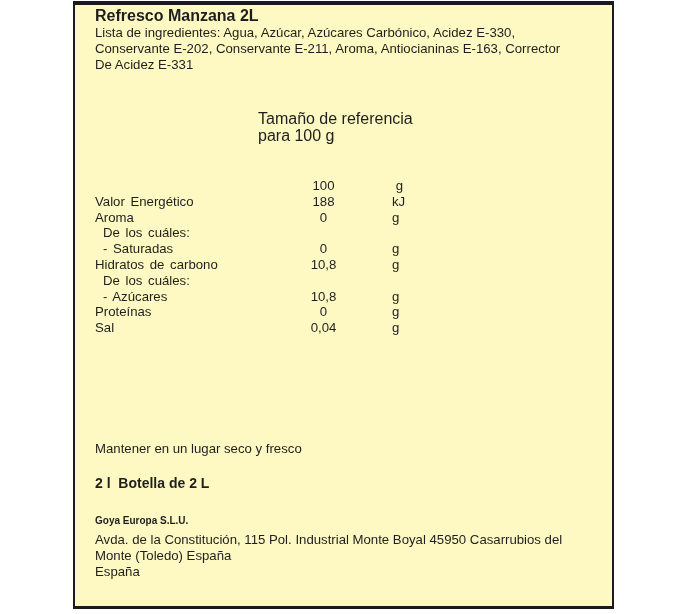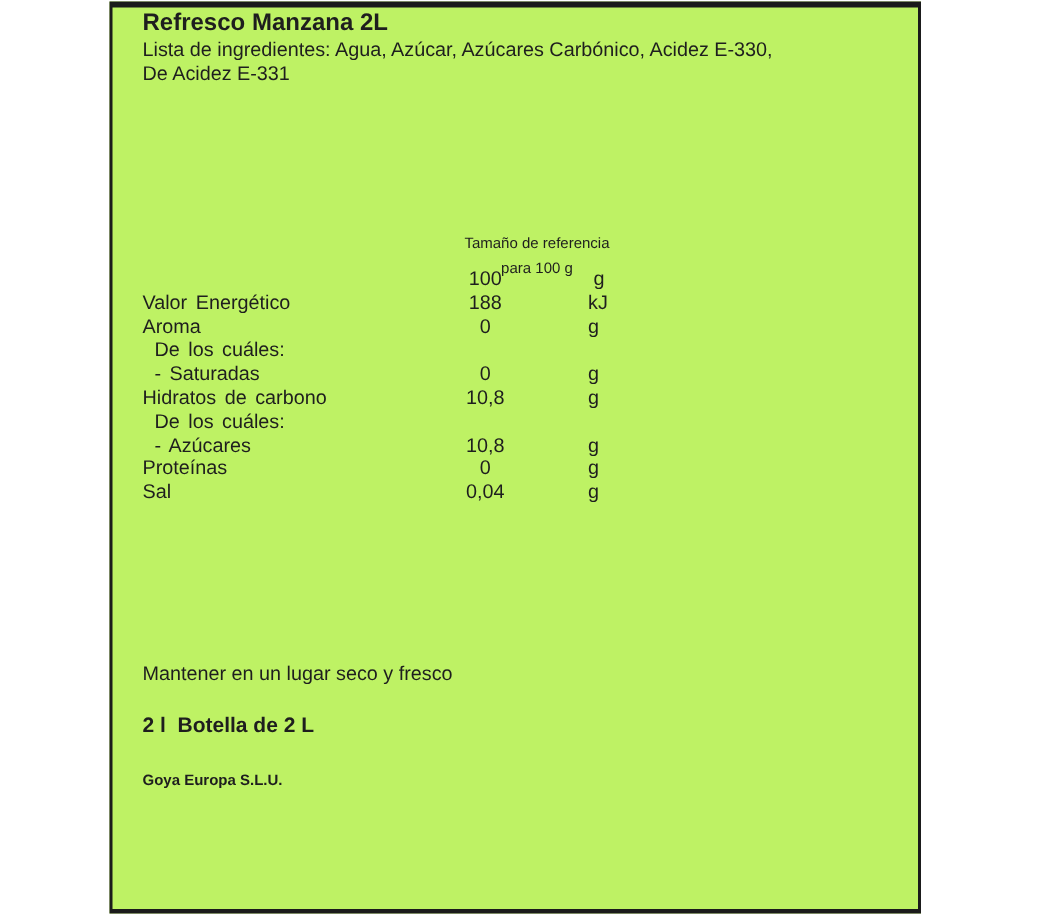--- a/index.html
+++ b/index.html
@@ -23,21 +23,21 @@
   .label-box {
     position: absolute;
     left: 73px;
     top: 1px;
     width: 541px;
     height: 608px;
     box-sizing: border-box;
     border: 2px solid #1b1b1b;
     border-top-width: 4px;
     border-bottom-width: 3px;
-    background: #bef264;
+    background: #fef9c3;
   }
   .title {
     position: absolute;
     left: 20px;
     top: 2px;
     font-size: 16px;
     line-height: 18px;
     font-weight: bold;
     white-space: nowrap;
   }
@@ -47,24 +47,23 @@
     top: 20px;
     font-size: 13.2px;
     line-height: 16px;
   }
   .ingredients div { white-space: nowrap; }
   .reference-header {
     position: absolute;
     left: 183px;
     top: 105px;
     width: 200px;
-    text-align: center;
-    font-size: 10px;
+    text-align: left;
+    font-size: 16px;
     line-height: 17px;
-    margin-top: 44px;
   }
   .nutrition {
     position: absolute;
     left: 0;
     top: 173px;
     width: 537px;
   }
   .nrow {
     position: relative;
     height: 15.8px;
@@ -130,20 +129,21 @@
 </head>
 <body>
 
 <div class="page">
   <div class="label-box">
 
     <div class="title">Refresco Manzana 2L</div>
 
     <div class="ingredients">
       <div>Lista de ingredientes: Agua, Azúcar, Azúcares Carbónico, Acidez E-330,</div>
+      <div>Conservante E-202, Conservante E-211, Aroma, Antiocianinas E-163, Corrector</div>
       <div>De Acidez E-331</div>
     </div>
 
     <div class="reference-header">
       <div>Tamaño de referencia</div>
       <div>para 100 g</div>
     </div>
 
     <div class="nutrition">
       <div class="nrow">
@@ -217,15 +217,20 @@
           </span>
       </div>
     </div>
 
     <div class="storage">Mantener en un lugar seco y fresco</div>
 
     <div class="pack-size">2 l  Botella de 2 L</div>
 
     <div class="manufacturer">Goya Europa S.L.U.</div>
 
+    <div class="address">
+      <div>Avda. de la Constitución, 115 Pol. Industrial Monte Boyal 45950 Casarrubios del</div>
+      <div>Monte (Toledo) España</div>
+      <div>España</div>
+    </div>
 
   </div>
 </div>
 
 </body></html>

